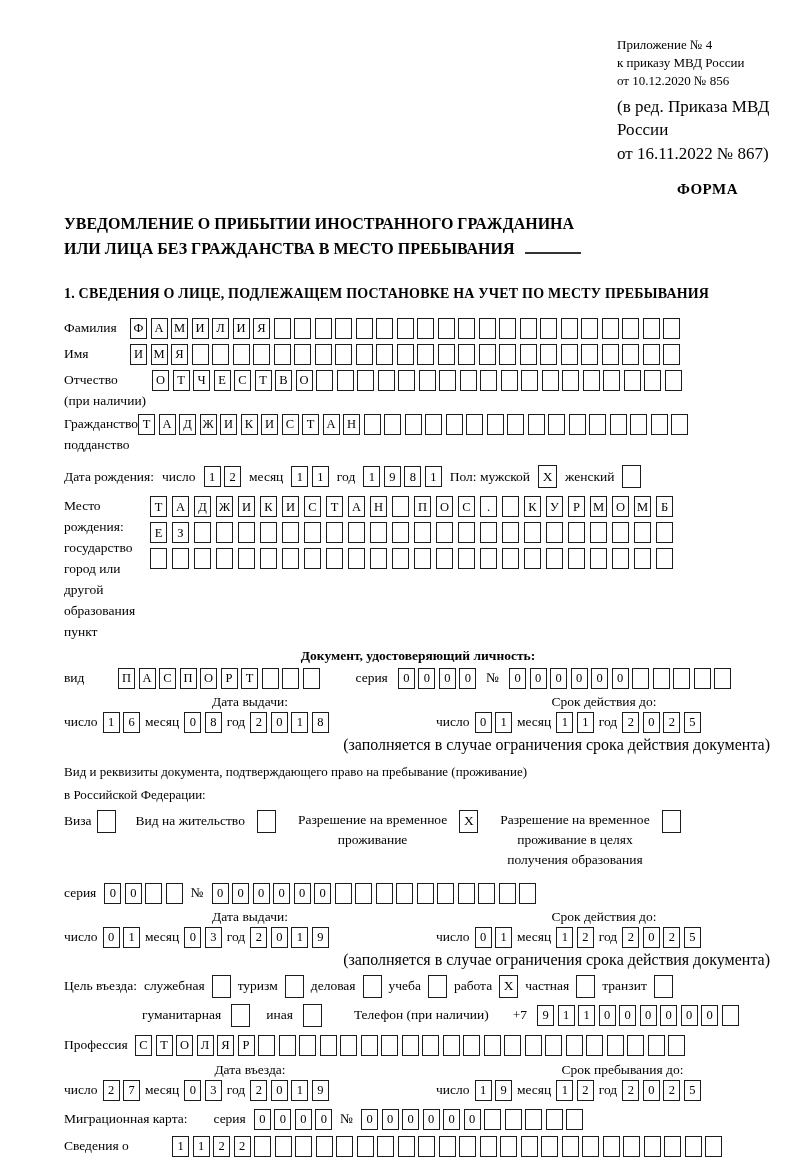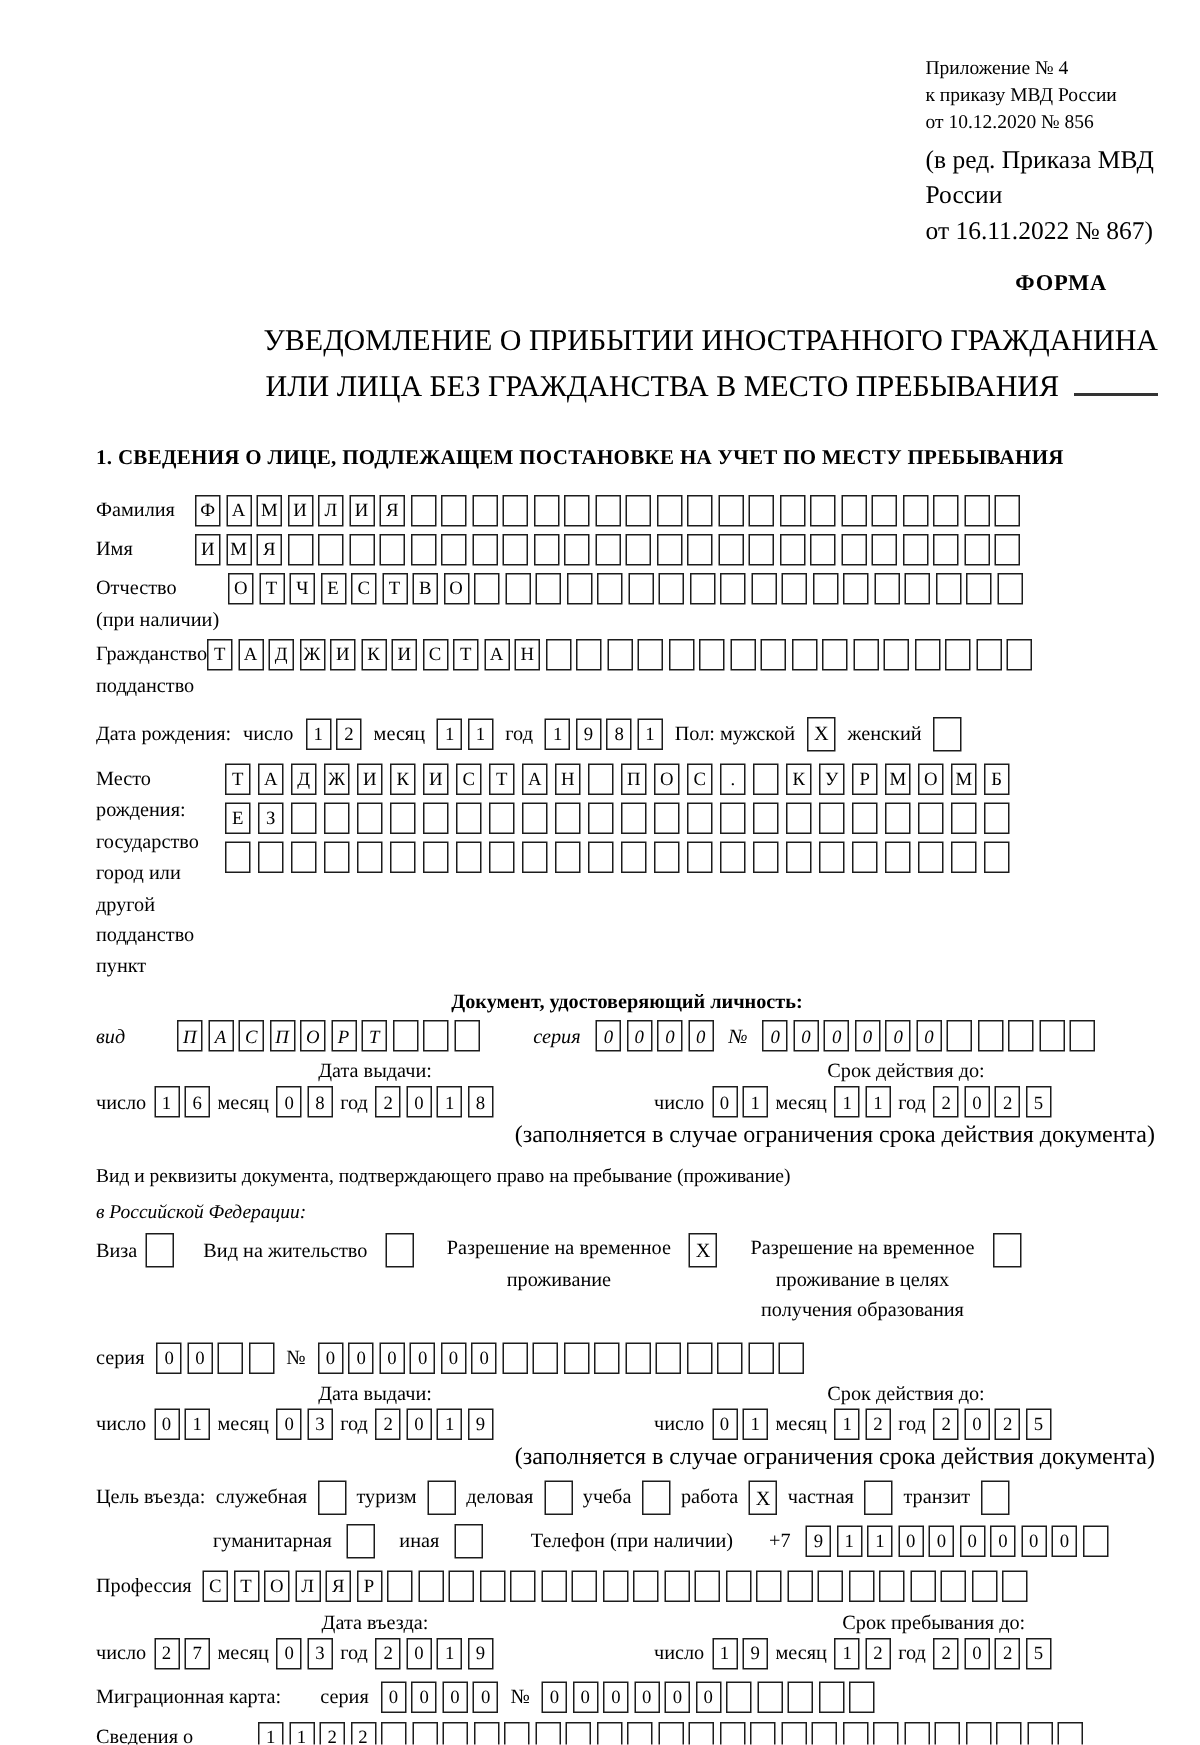--- a/index.html
+++ b/index.html
@@ -10,21 +10,21 @@
     color: #000; font-size: 13.5px; position: relative; overflow: hidden;
   }
   .page { padding: 36px 28px 0 64px; }
 
   
   .annex { margin-left: 553px; font-size: 13px; line-height: 1.38; }
   .annex-note { margin-top: 5px; font-size: 17px; line-height: 1.38; }
   .form-word { text-align: right; padding-right: 34px; font-weight: bold; font-size: 15px; margin-top: 16px; letter-spacing: .5px; }
 
   
-  .title { text-align: right; font-weight: normal; font-size: 20px; line-height: 1.55; margin-top: 14px; }
+  .title { text-align: left; font-weight: bold; font-size: 16px; line-height: 1.55; margin-top: 14px; }
   .tunder { display: inline-block; width: 56px; border-bottom: 2px solid #333; margin-left: 10px; vertical-align: baseline; }
   .section-title { font-weight: bold; font-size: 14px; margin-top: 24px; letter-spacing: .2px; }
 
   
   .frow { display: flex; align-items: flex-start; }
   .flabel { flex: 0 0 auto; line-height: 1.55; }
   .w66 { width: 66px; } .w88 { width: 88px; } .w74 { width: 74px; }
   .w86 { width: 86px; } .w71 { width: 71px; }
   .lblline { display: block; }
 
@@ -50,21 +50,21 @@
   .half-l { flex: 0 0 372px; }
   .half-r { flex: 1; }
   .center { text-align: center; }
   .doc-header { text-align: center; font-weight: bold; font-size: 13.5px; margin-top: 5px; }
   .footnote { text-align: right; font-size: 16px; margin-top: 3px; padding-right: 2px; }
   .plaintext { font-size: 13px; line-height: 1.5; }
   .optblock { text-align: center; line-height: 1.5; }
 
   .mt16 { margin-top: 16px; } .mt12 { margin-top: 12px; } .mt10 { margin-top: 10px; }
   .mt8 { margin-top: 8px; } .mt6 { margin-top: 6px; gap: 37px; } .mt5 { margin-top: 5px; }
-  .mt4 { margin-top: 4px; font-style: italic; } .mt2 { margin-top: 2px; }
+  .mt4 { margin-top: 4px; } .mt2 { margin-top: 2px; }
   .gap8 { gap: 8px; } .gap10 { gap: 10px; }
 </style>
 </head>
 <body>
 
 <div class="page">
 
   <div class="annex">
     <div>Приложение № 4</div>
     <div>к приказу МВД России</div>
@@ -244,21 +244,21 @@
     <span class="cb">X</span>
     <span class="inlbl">женский</span>
     <span class="cb"></span>
   </div>
 
   <div class="frow mt8">
     <div class="flabel w86">
       <span class="lblline">Место рождения:</span>
       <span class="lblline">государство</span>
       <span class="lblline">город или другой</span>
-      <span class="lblline">подданство пункт</span>
+      <span class="lblline">образования пункт</span>
     </div>
     <div class="cellcol">
       <div class="cells cells-wide">
           <span class="cell">Т</span>
           <span class="cell">А</span>
           <span class="cell">Д</span>
           <span class="cell">Ж</span>
           <span class="cell">И</span>
           <span class="cell">К</span>
           <span class="cell">И</span>

